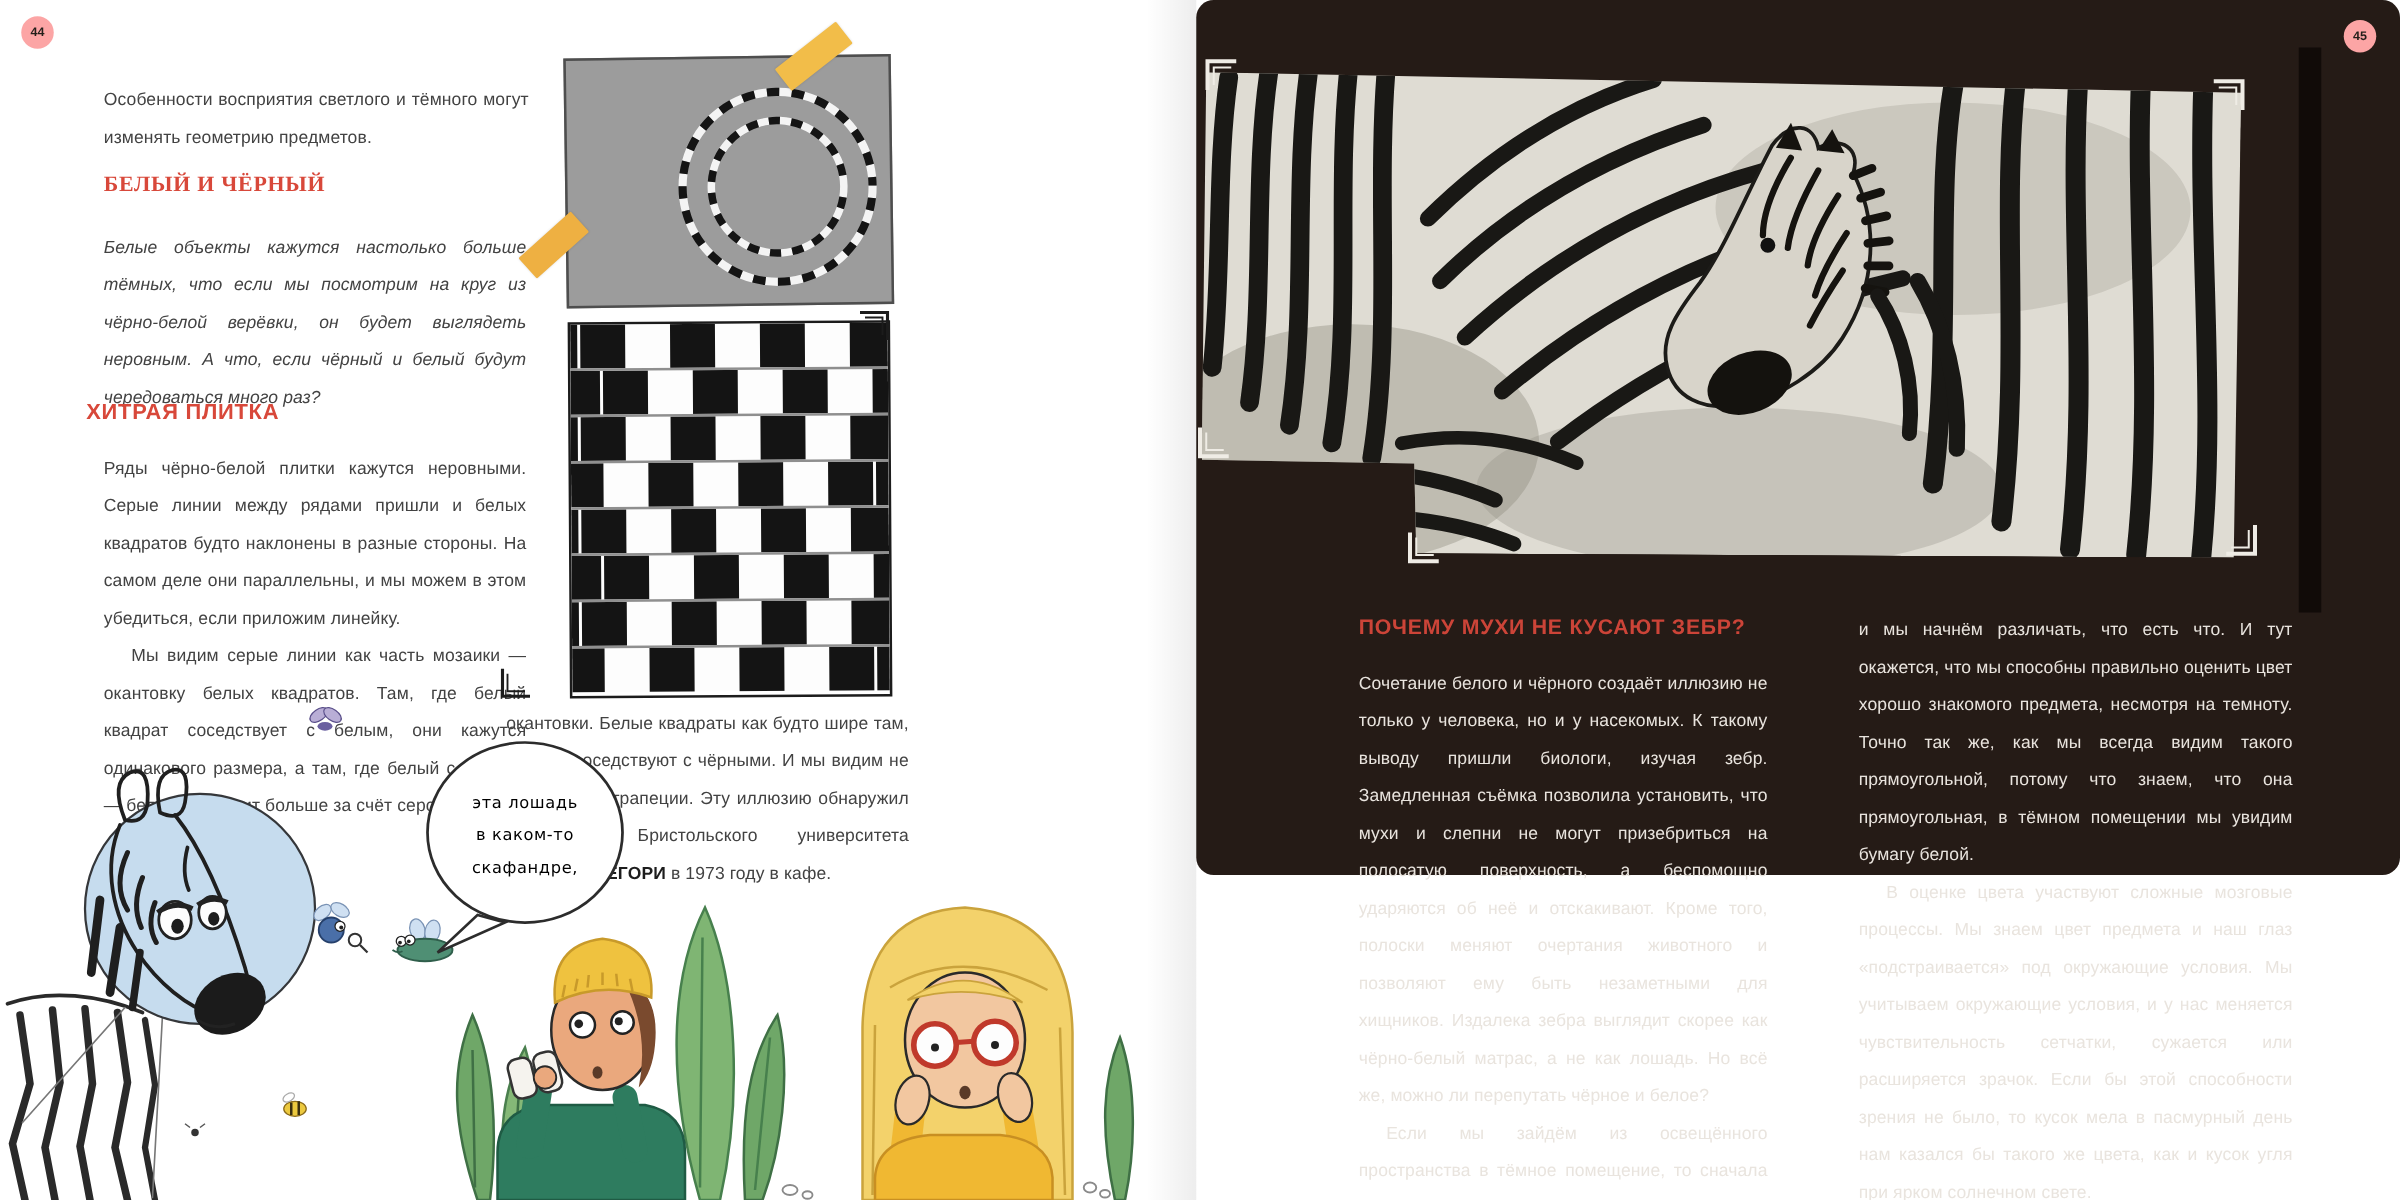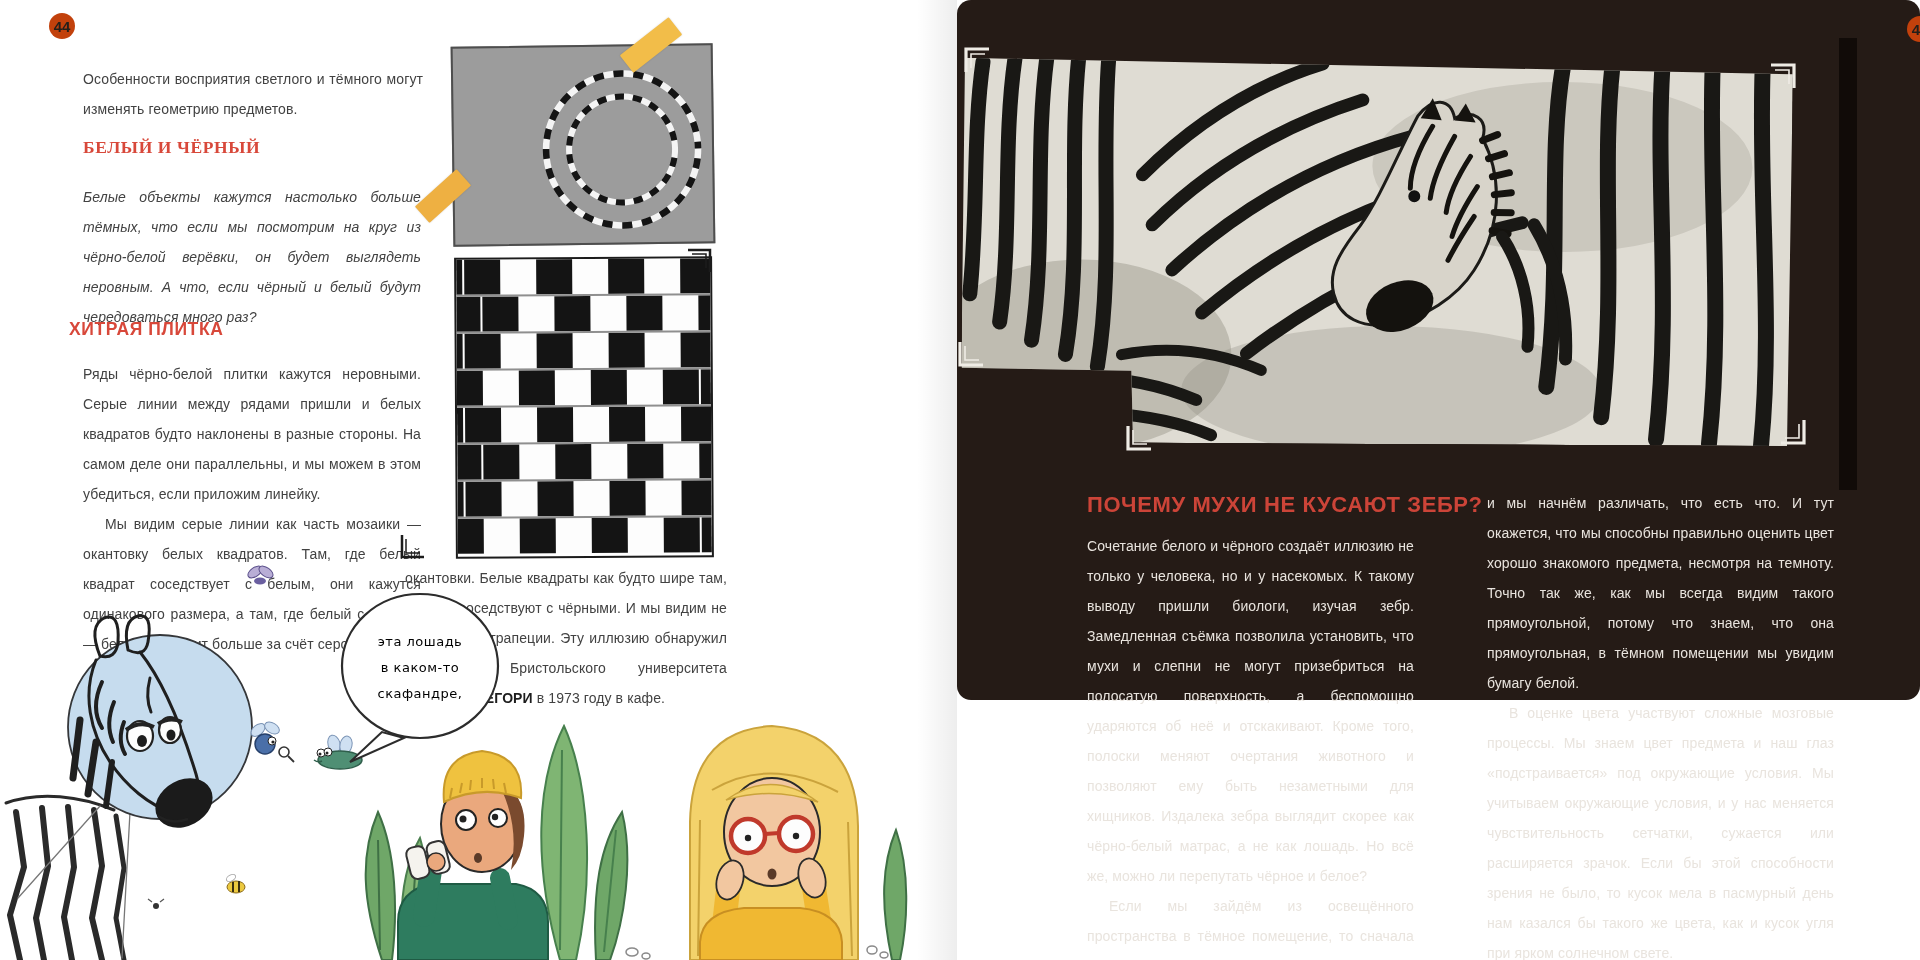--- a/index.html
+++ b/index.html
@@ -4,30 +4,30 @@
 <style>
   html,body{margin:0;padding:0;background:#888;}
   #spread{position:relative;width:1920px;height:960px;background:#ffffff;overflow:hidden;
           font-family:"Liberation Sans",sans-serif;}
   
   .body-text{font-size:14px;line-height:30px;color:#424242;text-align:justify;letter-spacing:.1px;}
   .heading{font-weight:bold;font-size:17.5px;letter-spacing:.6px;color:#d8483a;text-transform:uppercase;}
   .indent{text-indent:22px;}
   .abs{position:absolute;}
   
-  .page-badge{position:absolute;width:26px;height:26px;border-radius:50%;background:#c2410c;
+  .page-badge{position:absolute;width:26px;height:26px;border-radius:50%;background:#fca5a5;
               display:flex;align-items:center;justify-content:center;
-              font-size:15px;font-weight:bold;color:#231f1a;margin-left:32px;}
+              font-size:10px;font-weight:bold;color:#231f1a;}
   
   .fold-shadow{position:absolute;left:917px;top:0;width:40px;height:960px;
                background:linear-gradient(to right,rgba(0,0,0,0),rgba(0,0,0,.07));}
   
   #right-page{position:absolute;left:957px;top:0;width:963px;height:700px;background:#251b16;border-radius:14px;}
   #right-page .body-text{color:#e9e4de;}
-  #right-page .heading{color:#cc4438;font-size:22px;}
+  #right-page .heading{color:#cc4438;font-size:17px;}
   .dark-strip{position:absolute;left:882px;top:38px;width:18px;height:452px;background:#110b08;}
   
   #zebra-photo{position:absolute;left:5px;top:56px;width:830px;height:388px;transform:rotate(.3deg);
      clip-path:polygon(2px 4px,830px 16px,826px 388px,172px 388px,170px 316px,0px 314px);}
   .corner{position:absolute;width:28px;height:28px;}
   .corner svg{display:block;}
   
   #rope-square{position:absolute;left:452px;top:45px;width:258px;height:196px;background:#9c9c9c;
                border:2px solid #4e4e4e;transform:rotate(-.8deg);}
   .tape{position:absolute;background:#f2bd49;border-radius:1px;box-shadow:0 0 2px rgba(0,0,0,.15);}

